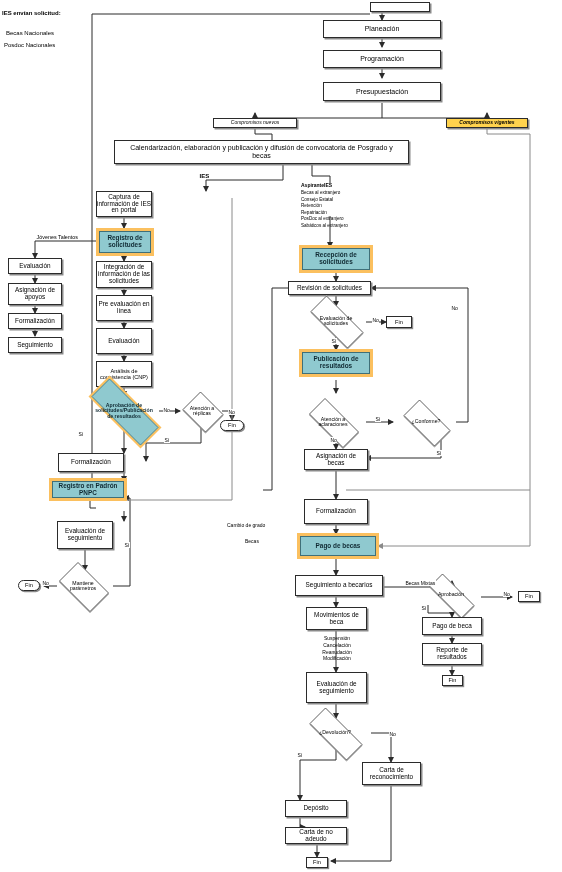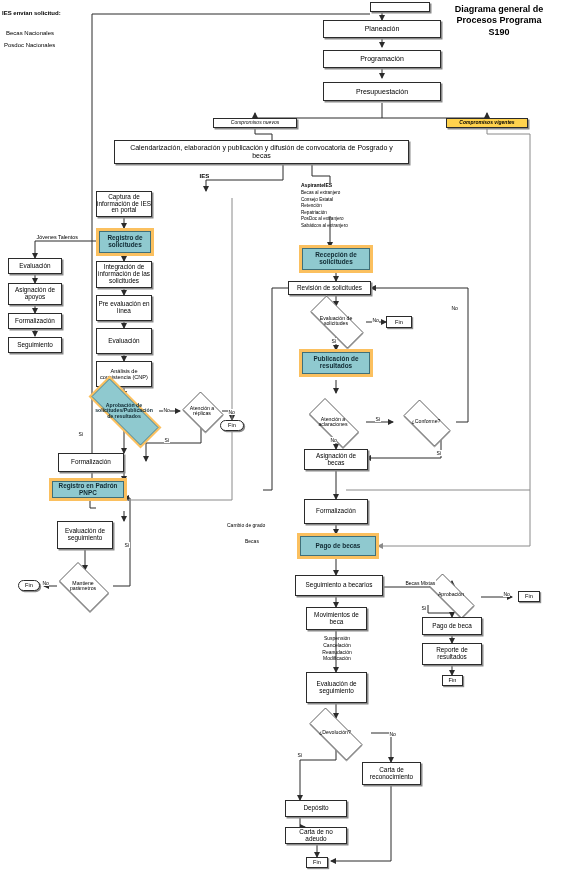--- a/index.html
+++ b/index.html
@@ -217,23 +217,20 @@
 
     </g>
     <g stroke="#8a8a8a" stroke-width="1" fill="none">
       <path d="M487,127 L487,134 L530,134 L530,546 L378,546" marker-end="url(#ahg)"></path>
       <path d="M530,490 L346,490"></path>
       <path d="M232,198 L232,500 L97,500"></path>
       <path d="M346,490 L346,490"></path>
     </g>
   </svg>
 
-  <div class="title" style="left:440px;top:4px;width:118px;">Diagrama general de
-Procesos Programa
-S190</div>
 
   <div class="lbl bold" style="left:2px;top:9px;">IES envían solicitud:</div>
   <div class="lbl" style="left:6px;top:29px;">Becas Nacionales</div>
   <div class="lbl" style="left:4px;top:41px;">Posdoc Nacionales</div>
 
   <div class="node proc" style="left:370px;top:2px;width:60px;height:10px;"></div>
 
   <div class="node proc proc-lg" style="left:323px;top:20px;width:118px;height:18px;">Planeación</div>
 
   <div class="node proc proc-lg" style="left:323px;top:50px;width:118px;height:18px;">Programación</div>

